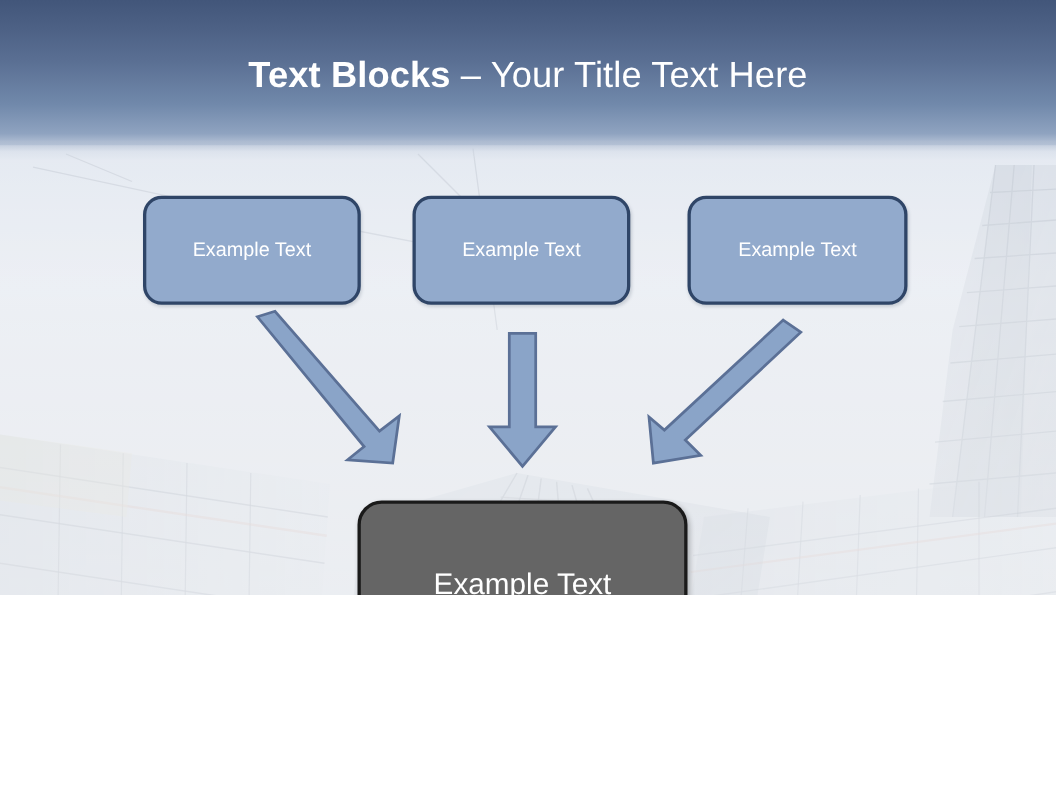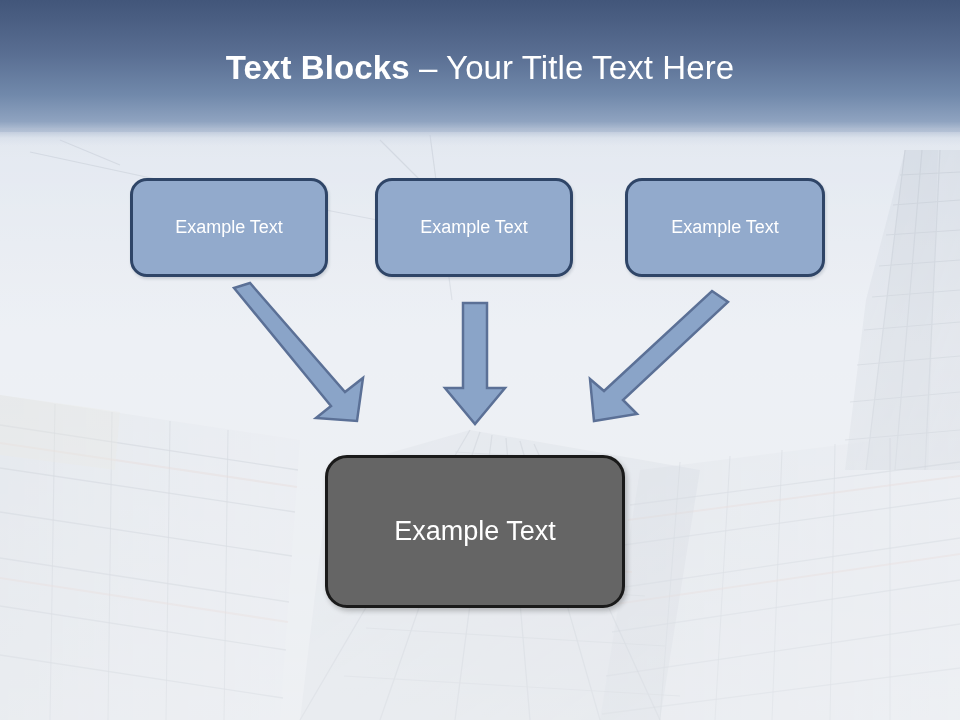--- a/index.html
+++ b/index.html
@@ -3,21 +3,21 @@
 <meta charset="utf-8">
 <style>
   html, body {
     margin: 0;
     padding: 0;
     background: #ffffff;
   }
   #slide {
     position: relative;
     width: 960px;
-    height: 720px;
+    height: 541px;
     overflow: hidden;
     font-family: "Liberation Sans", sans-serif;
     background: #e9edf3;
   }
 
   
   .bg-photo {
     position: absolute;
     inset: 0;
     overflow: hidden;

